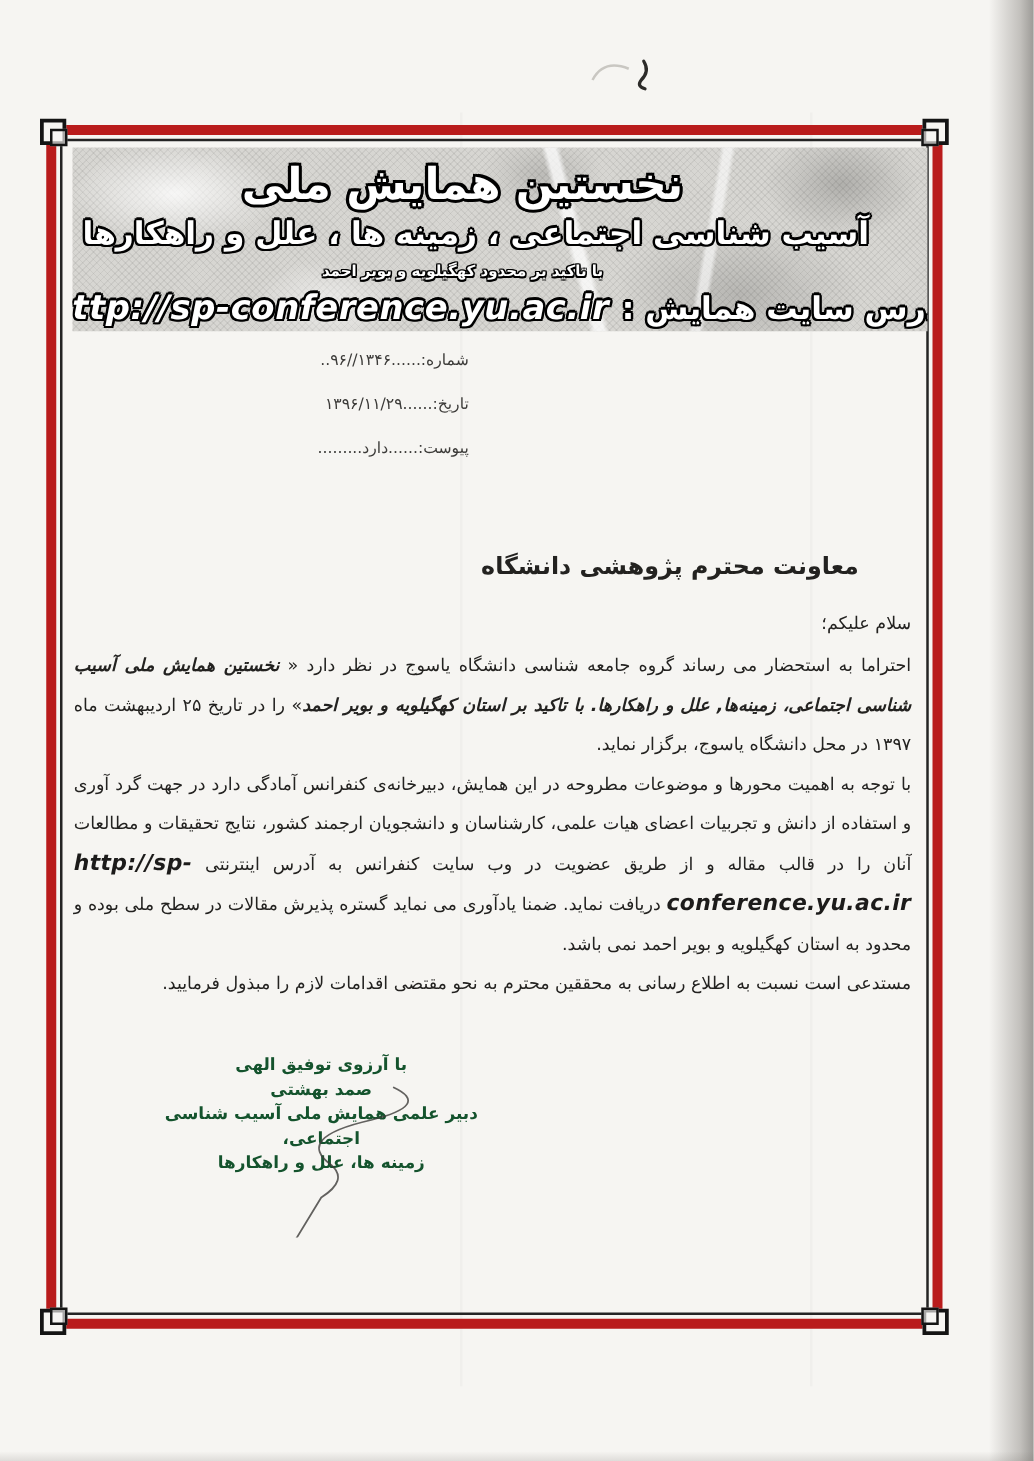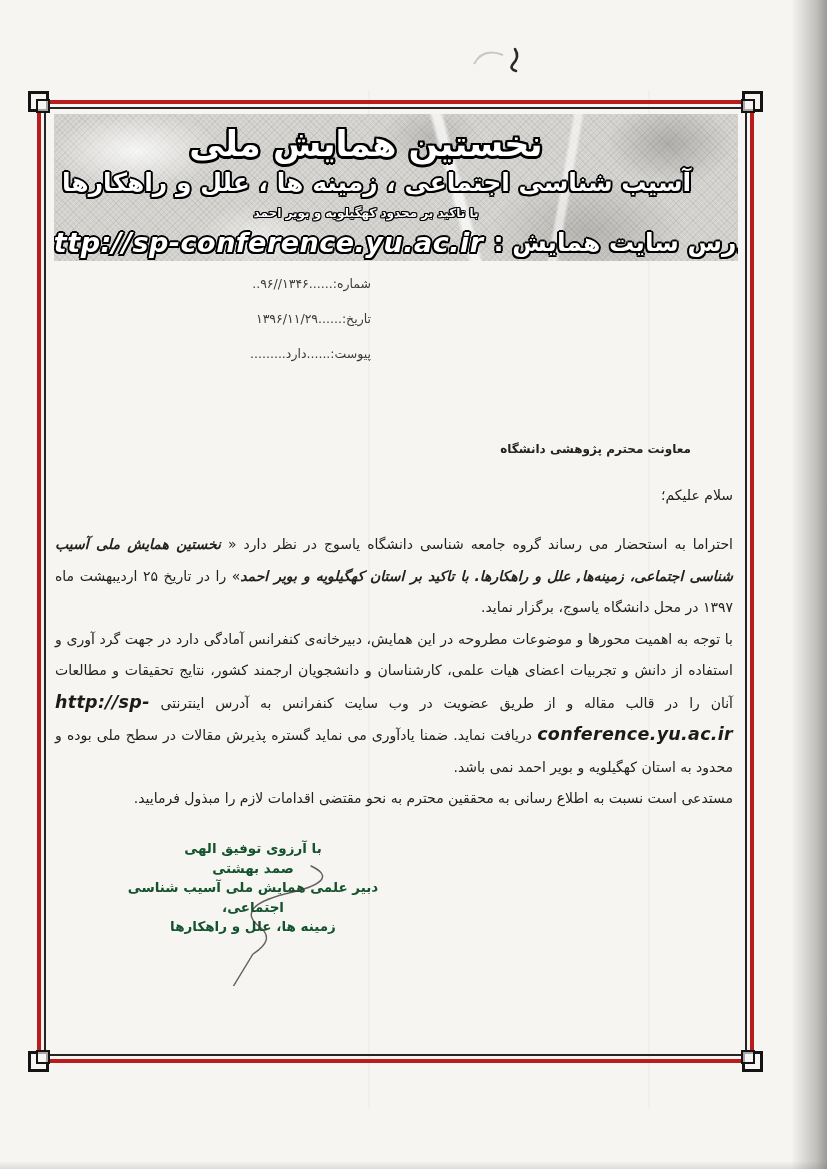--- a/index.html
+++ b/index.html
@@ -20,21 +20,21 @@
     background:linear-gradient(to bottom, rgba(110,106,101,0), rgba(110,106,101,.18));
   }
   
   .streak { position:absolute; top:90px; bottom:60px; width:2px; background:rgba(60,60,55,.03); }
   .streak.s1 { left:368px; }
   .streak.s2 { left:648px; }
 
   
   .frame {
     position:absolute; left:37px; top:100px; width:717px; height:963px;
-    border:4px solid #b91c1c;
+    border:8px solid #b91c1c;
   }
   .frame-inner {
     position:absolute; inset:3px;
     border:2px solid #242424;
     pointer-events:none;
   }
   .corner { position:absolute; width:22px; height:22px; }
   .c-tl { left:-13px; top:-13px; }
   .c-tr { right:-13px; top:-13px; }
   .c-bl { left:-13px; bottom:-13px; }
@@ -100,23 +100,23 @@
   .meta .row { margin-bottom:20px; letter-spacing:.2px; }
   .ltr { direction:ltr; unicode-bidi:isolate;text-align:center; }
 
   
   .letter {
     position:absolute; top:330px; left:14px; right:17px;
     direction:rtl; color:#232220;
     font-size:14px; line-height:31.5px;
     text-align:justify;
   }
-  .recipient { font-weight:bold; font-size:12px; padding-left:0; padding-right:42px; }
+  .recipient { font-weight:bold; font-size:19px; padding-left:0; padding-right:42px; }
   .salutation { margin-top:14px; }
-  .letter p { margin-top:18px; }
+  .letter p { margin-top:3px; }
   .letter p + p { margin-top:0; }
   .emph { font-weight:bold; font-style:italic; }
   .body-url {
     font-weight:bold; font-style:italic; font-size:17.5px;
     direction:ltr; unicode-bidi:isolate; letter-spacing:.3px; color:#1c1b1a;
   }
 
   
   .signature {
     position:absolute; left:62px; top:735px; width:300px;

